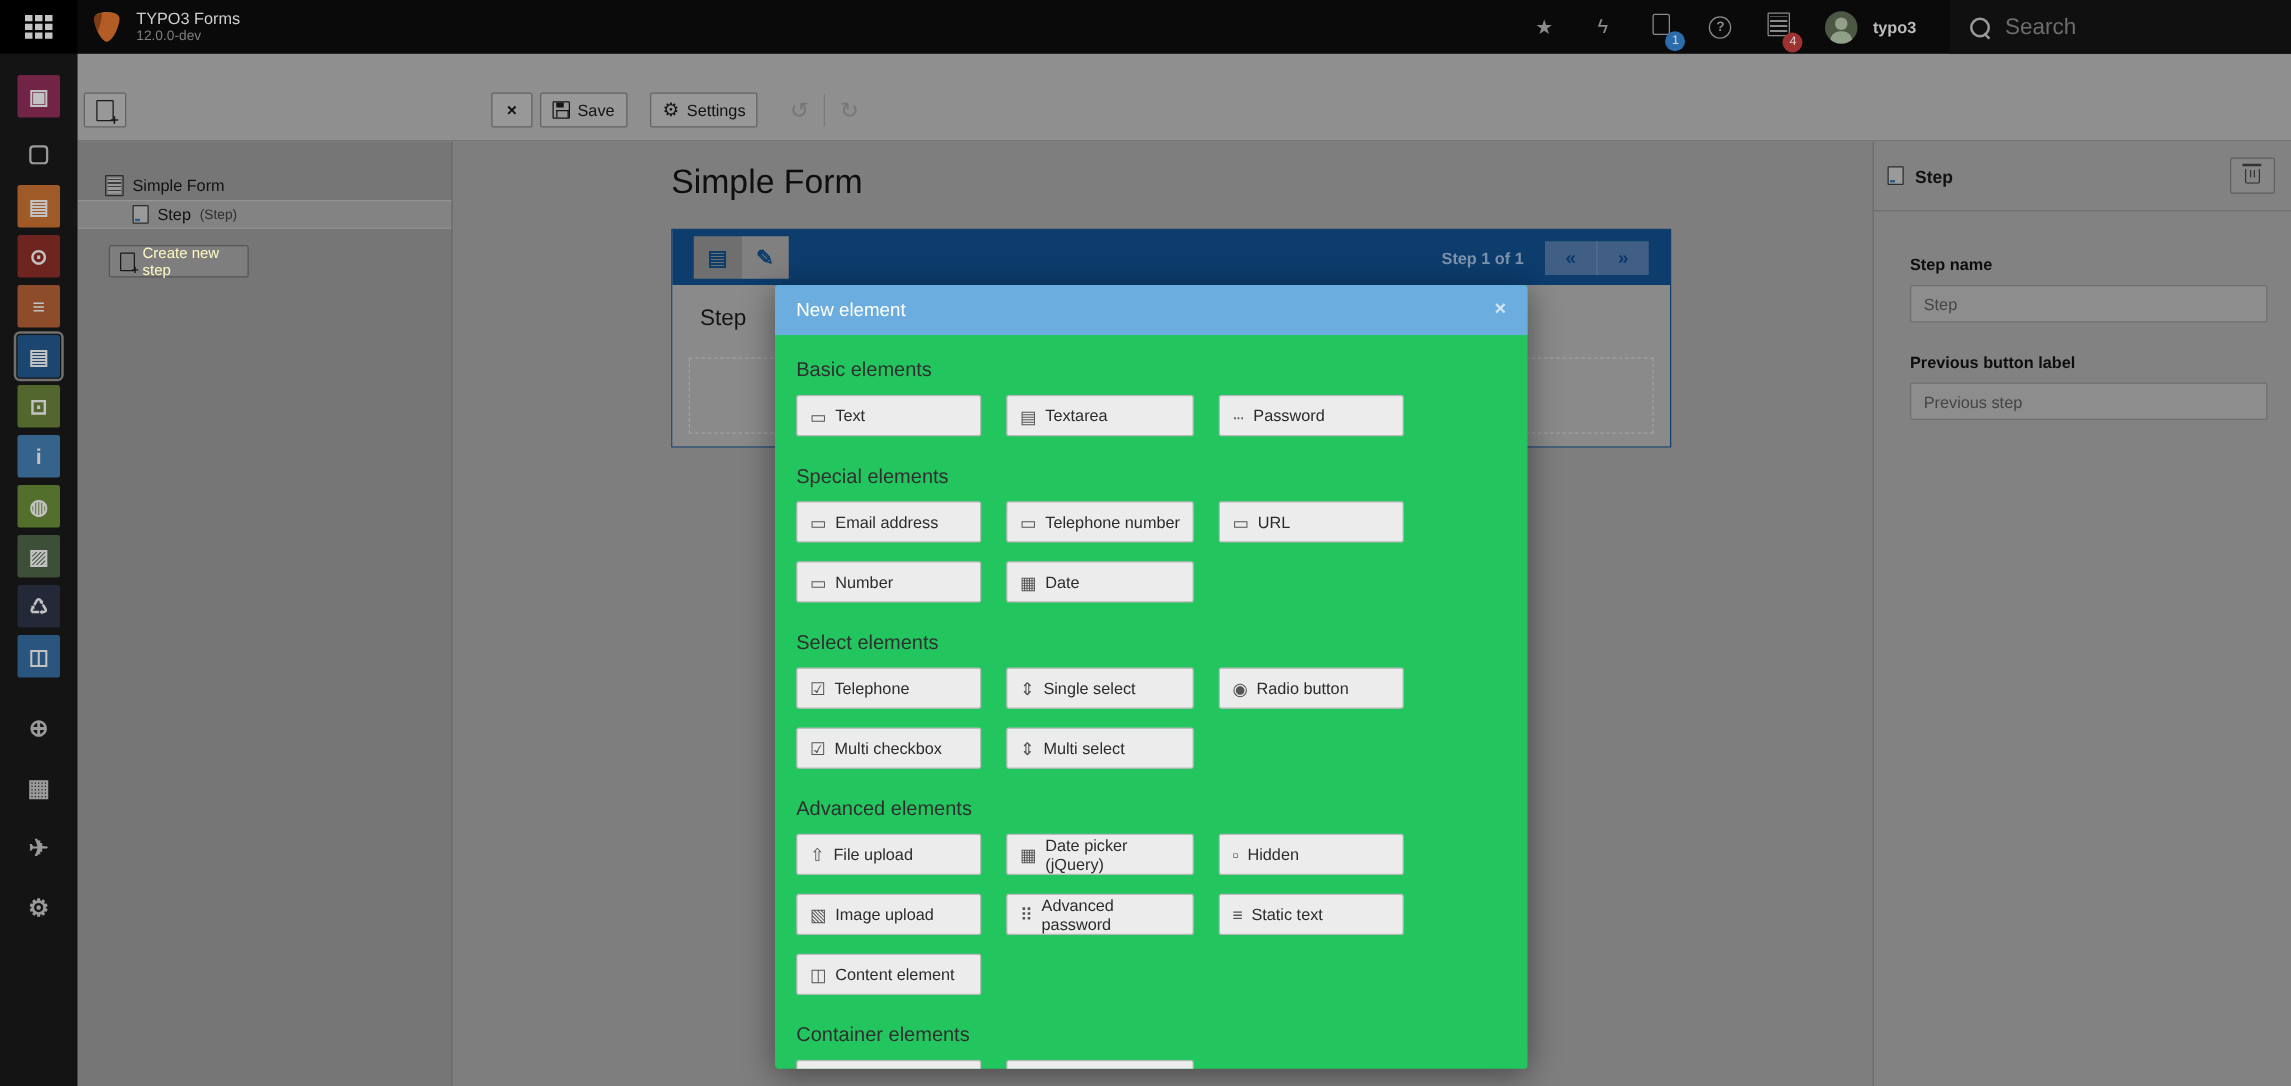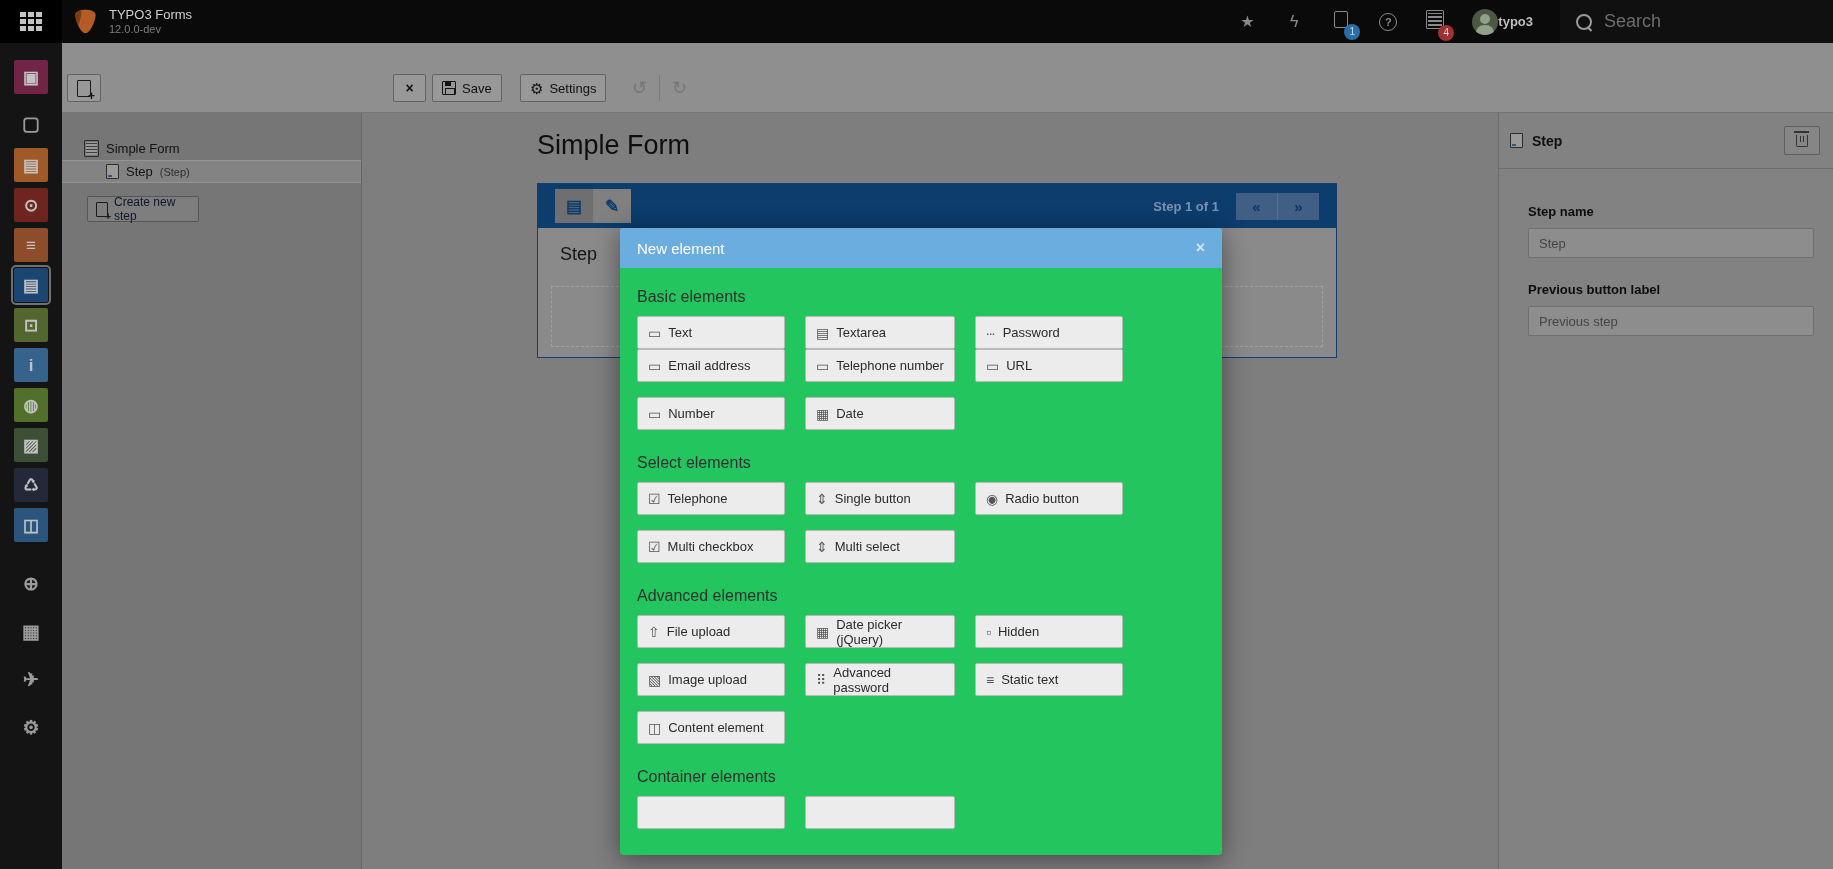--- a/index.html
+++ b/index.html
@@ -77,21 +77,21 @@
   .tree-row{display:flex;align-items:center;gap:7px;height:23px;font-size:13px;color:#111;cursor:pointer;}
   .tree-row.root{padding-left:22px;margin-top:24px;}
   .tree-row.child{padding-left:44px;height:21px;background:#838383;border-top:1px solid #949494;
                   border-bottom:1px solid #949494;}
   .tree-type{font-size:11px;color:#2e2e2e;}
   .mini-doc{position:relative;width:11px;height:13px;border:1.5px solid #2c2c2c;border-radius:1px;background:#9a9a9a;}
   .mini-doc.form{background:repeating-linear-gradient(#9a9a9a 0 2px,#3d3d3d 2px 3px);background-clip:content-box;padding:1px;}
   .mini-doc.page::after{content:"";position:absolute;left:1px;bottom:1px;width:4px;height:2px;background:#2c5c8a;}
   .create-step-btn{margin:13px 0 0 25px;width:112px;height:26px;border:1px solid #565656;border-radius:2px;
                    background:#7e7e7e;display:flex;align-items:center;gap:6px;padding:0 8px;font-size:12px;
-                   color:#0f172a;cursor:pointer;box-sizing:border-box;}
+                   color:#fef9c3;cursor:pointer;box-sizing:border-box;}
   .docplus-sm{position:relative;width:10px;height:13px;border:1.4px solid #1a1a1a;border-radius:1px;flex:0 0 auto;}
   .docplus-sm::after{content:"+";position:absolute;right:-4px;bottom:-6px;font-size:10px;font-weight:bold;color:#1a1a1a;}
 
   
   .main-title{position:absolute;left:537px;top:130px;font-size:27px;font-weight:500;color:#0e0e0e;}
   .stage{position:absolute;left:537px;top:183px;width:800px;height:175px;border:1px solid #123f70;
          box-sizing:border-box;background:#888;}
   .stage-header{position:absolute;left:0;top:0;right:0;height:44px;background:#0c3d6d;
                 display:flex;align-items:center;}
   .stage-modes{display:flex;margin-left:17px;}
@@ -178,21 +178,21 @@
         <span class="doc-glyph"></span>
         <span class="badge badge-blue">1</span>
       </span>
       <span class="tb-icon">
         <span class="help-glyph">?</span>
       </span>
       <span class="tb-icon">
         <span class="log-glyph"></span>
         <span class="badge badge-red">4</span>
       </span>
-      <span class="tb-icon" style="width:auto;display:flex;align-items:center;gap:0;">
+      <span class="tb-icon" style="width:auto;display:flex;align-items:center;gap:12px;">
         <span class="avatar"></span>
         <span class="username">typo3</span>
       </span>
     </div>
     <div class="topbar-search">
       <span class="mag"></span>
       <input class="search-input" type="text" placeholder="Search" style="">
     </div>
   </div>
 
@@ -346,20 +346,21 @@
               <span class="el-icon">▤</span>
               <span>Textarea</span>
             </button>
             <button class="el-btn">
               <span class="el-icon">∙∙∙</span>
               <span>Password</span>
             </button>
           </div>
         </div>
         <div class="el-section">
+          <div class="el-section-heading">Special elements</div>
           <div class="el-grid">
             <button class="el-btn">
               <span class="el-icon">▭</span>
               <span>Email address</span>
             </button>
             <button class="el-btn">
               <span class="el-icon">▭</span>
               <span>Telephone number</span>
             </button>
             <button class="el-btn">
@@ -378,21 +379,21 @@
         </div>
         <div class="el-section">
           <div class="el-section-heading">Select elements</div>
           <div class="el-grid">
             <button class="el-btn">
               <span class="el-icon">☑</span>
               <span>Telephone</span>
             </button>
             <button class="el-btn">
               <span class="el-icon">⇕</span>
-              <span>Single button</span>
+              <span>Single select</span>
             </button>
             <button class="el-btn">
               <span class="el-icon">◉</span>
               <span>Radio button</span>
             </button>
             <button class="el-btn">
               <span class="el-icon">☑</span>
               <span>Multi checkbox</span>
             </button>
             <button class="el-btn">

